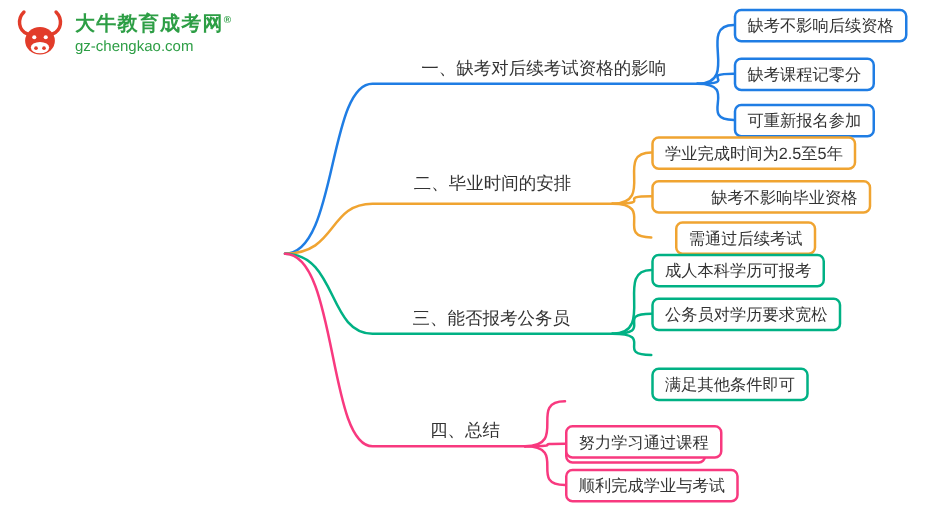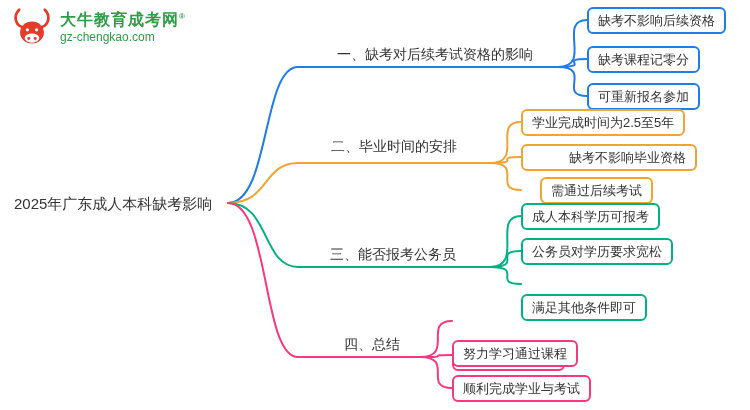--- a/index.html
+++ b/index.html
@@ -60,21 +60,20 @@
       <circle cx="27.5" cy="35.5" r="1.6" fill="var(--bull-red,#e23c2a)"></circle>
       <circle cx="19" cy="26" r="1.8" fill="#ffffff"></circle>
       <circle cx="29" cy="26" r="1.8" fill="#ffffff"></circle>
     </svg>
     <div class="logo-text">
       <div class="logo-title"><span>大牛教育成考网</span><sup>®</sup></div>
       <div class="logo-url">gz-chengkao.com</div>
     </div>
   </div>
 
-  <div class="root-node">2025年广东成人本科缺考影响</div>
 
   <div id="nodes">
       <div class="branch-label" style="left: 337px; top: 46px;">一、缺考对后续考试资格的影响</div>
       <div class="child-node" style="left: 587px; top: 7px; border-color: rgb(31, 125, 228);">缺考不影响后续资格</div>
       <div class="child-node" style="left: 587px; top: 46px; border-color: rgb(31, 125, 228);">缺考课程记零分</div>
       <div class="child-node" style="left: 587px; top: 83px; border-color: rgb(31, 125, 228);">可重新报名参加</div>
       <div class="branch-label" style="left: 331px; top: 138px;">二、毕业时间的安排</div>
       <div class="child-node" style="left: 521px; top: 109px; border-color: rgb(240, 164, 49);">学业完成时间为2.5至5年</div>
       <div class="child-node" style="left: 521px; top: 144px; border-color: rgb(240, 164, 49); padding-left: 46px;">缺考不影响毕业资格</div>
       <div class="child-node" style="left: 540px; top: 177px; border-color: rgb(240, 164, 49);">需通过后续考试</div>

